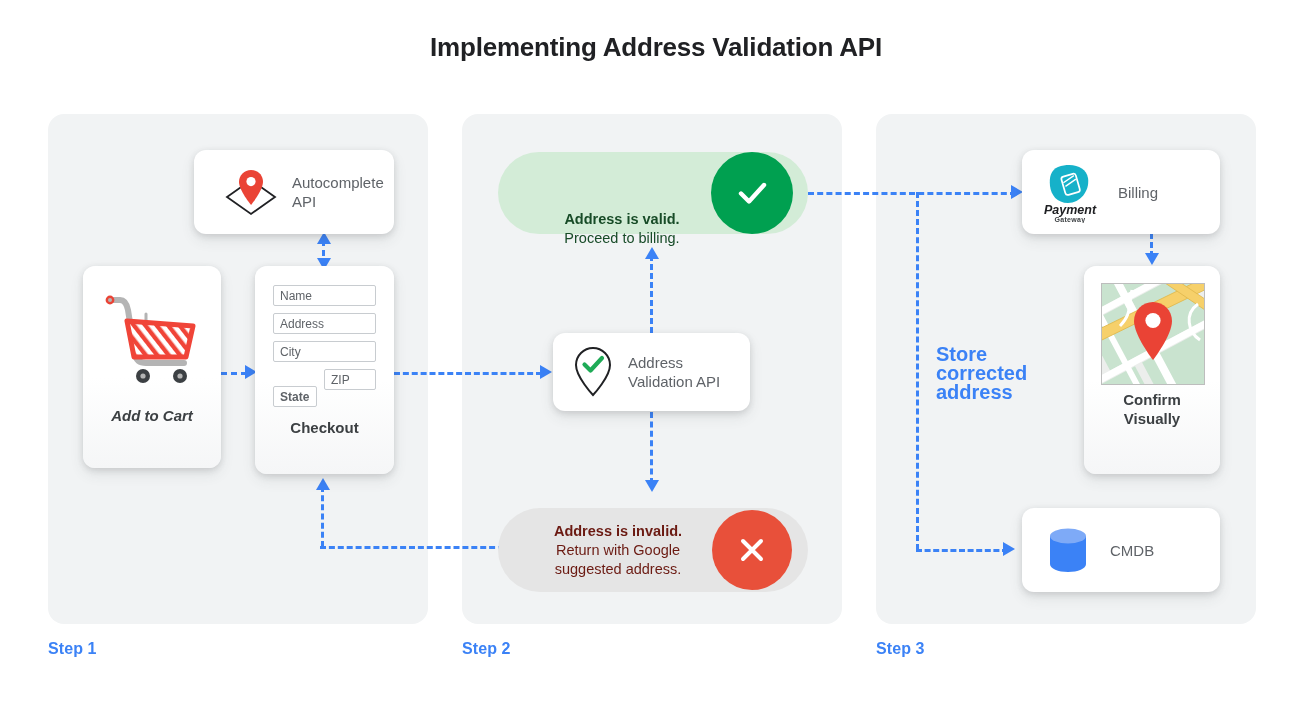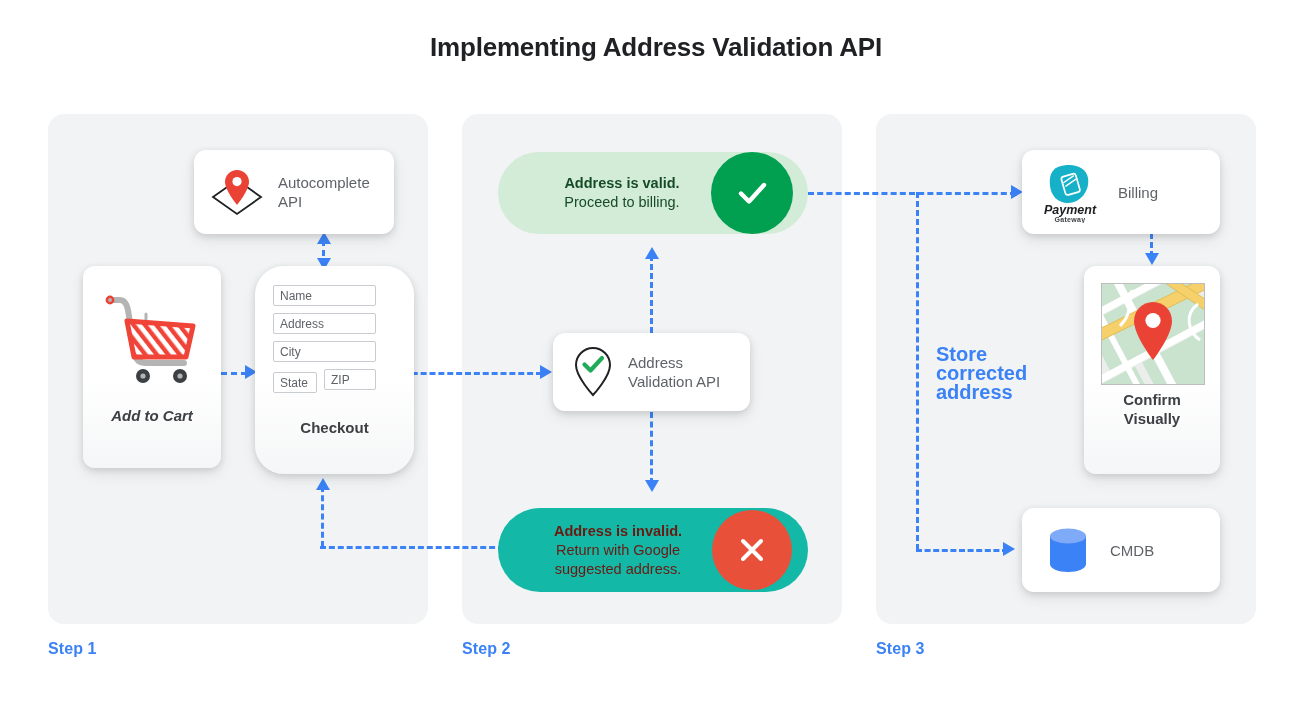--- a/index.html
+++ b/index.html
@@ -53,26 +53,26 @@
     font-size:12px;color:#5f6368;
     display:flex;align-items:center;padding-left:6px;
   }
 
   
   .pill{
     position:absolute;border-radius:999px;box-sizing:border-box;
     display:flex;align-items:center;
   }
   .pill.green{background:#d3ecd7;}
-  .pill.red{background:#14b8a6;}
+  .pill.red{background:#e5e5e5;}
   .pill-text{
     position:absolute;text-align:center;line-height:19px;font-size:14.5px;
   }
   .pill-text .strong{font-weight:bold;display:block;}
-  .pill.green .pill-text{color:#174b27;}
+  .pill.green .pill-text{color:#174b27;margin-top:36px;}
   .pill.red .pill-text{color:#6b1a12;}
   .badge{
     position:absolute;border-radius:50%;
     display:flex;align-items:center;justify-content:center;
   }
   .badge.green{background:#00a050;}
   .badge.red{background:#e8503a;}
 
   
   .dash-h{position:absolute;height:0;border-top:3px dashed #3b82f6;}
@@ -135,21 +135,21 @@
   <div class="dash-v" style="left:916px;top:192px;height:358px;"></div>
   <div class="dash-h" style="left:916px;top:549px;width:92px;"></div>
   <div class="arrow right" style="left:1003px;top:542px;"></div>
 
   <div class="note" style="left:936px;top:345px;">
     <span>Store</span><br>
     <span>corrected</span><br>
     <span>address</span>
   </div>
 
-  <div class="card row-card" style="left:194px;top:150px;width:200px;height:84px;padding-left:14px;">
+  <div class="card row-card" style="left:194px;top:150px;width:200px;height:84px;padding-left:28px;">
     <span style="width:58px;height:52px;flex:none;">
       <svg class="svgfull" viewBox="0 0 58 52">
         <polygon points="29,14 53,31 29,48 5,31" fill="none" stroke="#202124" stroke-width="1.8"></polygon>
         <path d="M29 4 C22.4 4 17 9.2 17 15.8 C17 24.6 29 39 29 39 C29 39 41 24.6 41 15.8 C41 9.2 35.6 4 29 4 Z" fill="#ea4335"></path>
         <circle cx="29" cy="15.6" r="4.6" fill="#ffffff"></circle>
       </svg>
     </span>
     <span style="margin-left:12px;">
       <span class="txt" style="display:block;">Autocomplete</span>
       <span class="txt" style="display:block;">API</span>
@@ -171,25 +171,25 @@
         <polygon points="25,33 91,38 84,69 32,69" fill="url(#cartStripes)" stroke="#f04438" stroke-width="5" stroke-linejoin="round"></polygon>
         <circle cx="41" cy="88" r="7" fill="#3c4043"></circle>
         <circle cx="41" cy="88" r="2.6" fill="#b4b4b4"></circle>
         <circle cx="78" cy="88" r="7" fill="#3c4043"></circle>
         <circle cx="78" cy="88" r="2.6" fill="#b4b4b4"></circle>
       </svg>
     </span>
     <div class="card-label" style="top:140px;font-style:italic;">Add to Cart</div>
   </div>
 
-  <div class="card card-grad" style="left:255px;top:266px;width:159px;height:208px;border-radius:29px;">
+  <div class="card card-grad" style="left:255px;top:266px;width:139px;height:208px;">
     <div class="field" style="left:18px;top:19px;width:103px;height:21px;">Name</div>
     <div class="field" style="left:18px;top:47px;width:103px;height:21px;">Address</div>
     <div class="field" style="left:18px;top:75px;width:103px;height:21px;">City</div>
-    <div class="field" style="left:18px;top:106px;width:44px;height:21px;">State</div>
+    <div class="field" style="left:18px;top:120px;width:44px;height:21px;font-weight:bold;">State</div>
     <div class="field" style="left:69px;top:103px;width:52px;height:21px;">ZIP</div>
     <div class="card-label" style="top:152px;">Checkout</div>
   </div>
 
   <div class="pill green" style="left:498px;top:152px;width:310px;height:82px;">
     <div class="pill-text" style="left:24px;top:22px;width:200px;">
       <span class="strong">Address is valid.</span>
       <span>Proceed to billing.</span>
     </div>
   </div>

